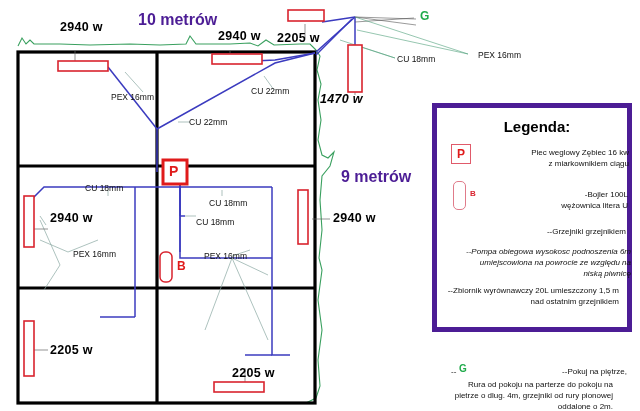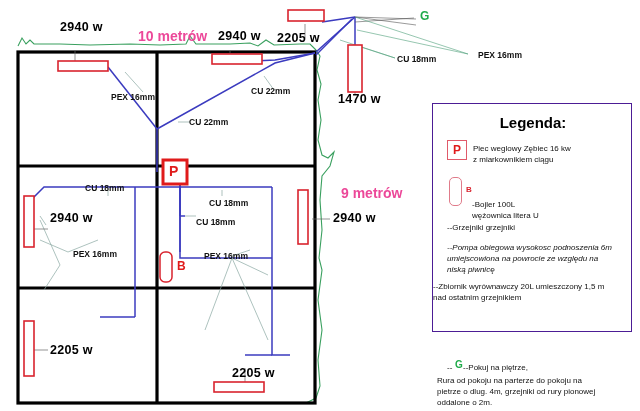--- a/index.html
+++ b/index.html
@@ -2,30 +2,30 @@
 <html><head>
 <meta charset="utf-8">
 <style>
   html,body{margin:0;padding:0;background:#ffffff;}
   body{width:640px;height:411px;position:relative;overflow:hidden;
        font-family:"Liberation Sans",sans-serif;}
   #root{position:absolute;left:0;top:0;width:640px;height:411px;}
   svg{position:absolute;left:0;top:0;}
   .lbl{position:absolute;font-weight:bold;color:#000;white-space:nowrap;}
   .w-lbl{font-size:12.5px;letter-spacing:.3px;}
-  .pipe-lbl{position:absolute;font-size:8.5px;font-weight:bold;color:#111;white-space:nowrap;}
-  .grn{position:absolute;color:#ec4899;font-weight:bold;font-size:14px;white-space:nowrap;margin-top:17px;}
+  .pipe-lbl{position:absolute;font-size:8.5px;font-weight:normal;color:#111;white-space:nowrap;}
+  .grn{position:absolute;color:#4c1d95;font-weight:bold;font-size:16px;white-space:nowrap;}
   .sym{position:absolute;font-weight:bold;color:#e01b1b;}
 
   
   #legend{position:absolute;left:432px;top:103px;width:200px;height:229px;
-          border:1px solid #4c1d95;background:#fff;box-sizing:border-box;}
+          border:5px solid #4c1d95;background:#fff;box-sizing:border-box;}
   #legend-title{position:absolute;left:0;top:10px;width:200px;text-align:center;
           font-size:15px;font-weight:bold;color:#000;}
-  .lg-row{position:absolute;font-size:8px;color:#111;line-height:11px;white-space:pre-line;}
+  .lg-row{position:absolute;font-size:8px;color:#111;line-height:11px;white-space:pre-line;text-align:right;}
   .lg-sym-p{position:absolute;left:14px;top:36px;width:20px;height:20px;
           border:1.6px solid #e05a6a;box-sizing:border-box;}
   .lg-sym-p span{position:absolute;left:0;top:0;width:100%;height:100%;
           display:flex;align-items:center;justify-content:center;
           color:#e01b1b;font-weight:bold;font-size:12px;}
   .lg-sym-b{position:absolute;left:16px;top:73px;width:13px;height:29px;
           border:1.1px solid #e07b8a;border-radius:5px;box-sizing:border-box;}
 </style>
 </head>
 <body>
@@ -140,21 +140,21 @@
 
     <rect x="160" y="252" width="12" height="30" rx="5" ry="5" fill="#ffffff" stroke="#d9232e" stroke-width="1.5"></rect>
   </svg>
 
   <div class="grn" style="left:138px;top:11px;">10 metrów</div>
   <div class="grn" style="left:341px;top:168px;text-align:center;">9 metrów</div>
 
   <div class="lbl w-lbl" style="left:60px;top:20px;">2940 w</div>
   <div class="lbl w-lbl" style="left:218px;top:29px;">2940 w</div>
   <div class="lbl w-lbl" style="left:277px;top:31px;">2205 w</div>
-  <div class="lbl w-lbl" style="left:338px;top:92px;">1470 w</div>
+  <div class="lbl w-lbl" style="left:320px;top:92px;font-style:italic;">1470 w</div>
   <div class="lbl w-lbl" style="left:50px;top:211px;">2940 w</div>
   <div class="lbl w-lbl" style="left:333px;top:211px;">2940 w</div>
   <div class="lbl w-lbl" style="left:50px;top:343px;">2205 w</div>
   <div class="lbl w-lbl" style="left:232px;top:366px;">2205 w</div>
 
   <div class="pipe-lbl" style="left:111px;top:92px;">PEX 16mm</div>
   <div class="pipe-lbl" style="left:251px;top:86px;">CU 22mm</div>
   <div class="pipe-lbl" style="left:189px;top:117px;">CU 22mm</div>
   <div class="pipe-lbl" style="left:85px;top:183px;">CU 18mm</div>
   <div class="pipe-lbl" style="left:73px;top:249px;">PEX 16mm</div>
@@ -172,24 +172,24 @@
     <div id="legend-title">Legenda:</div>
 
     <div class="lg-sym-p">
       <span>P</span>
     </div>
     <div class="lg-row" style="left:40px;top:39px;width:152px;">Piec weglowy Zębiec 16 kw
 z miarkownikiem ciągu</div>
 
     <div class="lg-sym-b"></div>
     <div style="position:absolute;left:33px;top:81px;font-size:8px;font-weight:bold;color:#d9232e;">B</div>
-    <div class="lg-row" style="left:39px;top:95px;width:152px;">-Bojler 100L
+    <div class="lg-row" style="left:39px;top:81px;width:152px;">-Bojler 100L
 wężownica litera U</div>
 
-    <div class="lg-row" style="left:14px;top:118px;width:175px;">--Grzejniki grzejniki</div>
+    <div class="lg-row" style="left:14px;top:118px;width:175px;">--Grzejniki grzejnikiem</div>
     <div class="lg-row" style="left:14px;top:138px;width:180px;font-style:italic;">--Pompa obiegowa wysokosc podnoszenia 6m
 umiejscowiona na powrocie ze względu na
 niską piwnicę</div>
     <div class="lg-row" style="left:0;top:177px;width:182px;">--Zbiornik wyrównawczy 20L umieszczony 1,5 m
 nad ostatnim grzejnikiem</div>
 
     <div class="lg-row" style="left:14px;top:258px;">--</div>
     <div style="position:absolute;left:22px;top:255px;color:#1faa4a;font-weight:bold;font-size:10px;">G</div>
     <div class="lg-row" style="left:30px;top:258px;width:160px;color:#111;">--Pokuj na piętrze,</div>
     <div class="lg-row" style="left:4px;top:271px;width:172px;">Rura od pokoju na parterze do pokoju na

